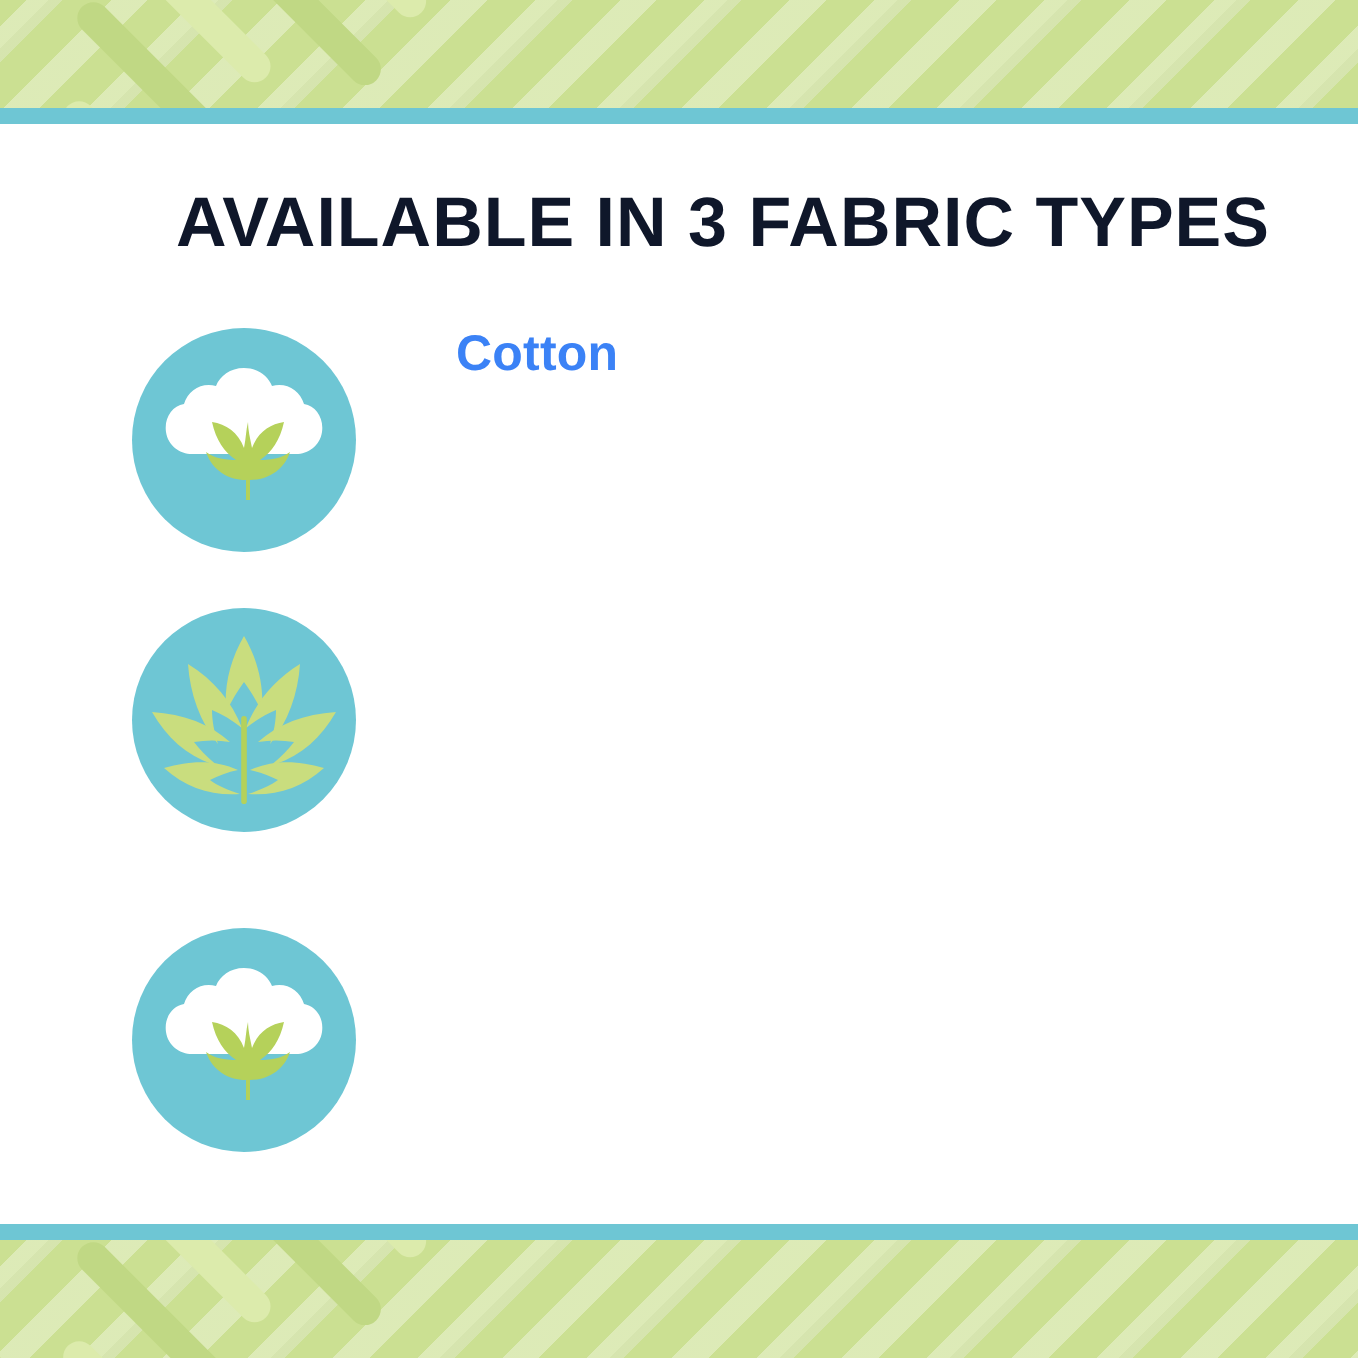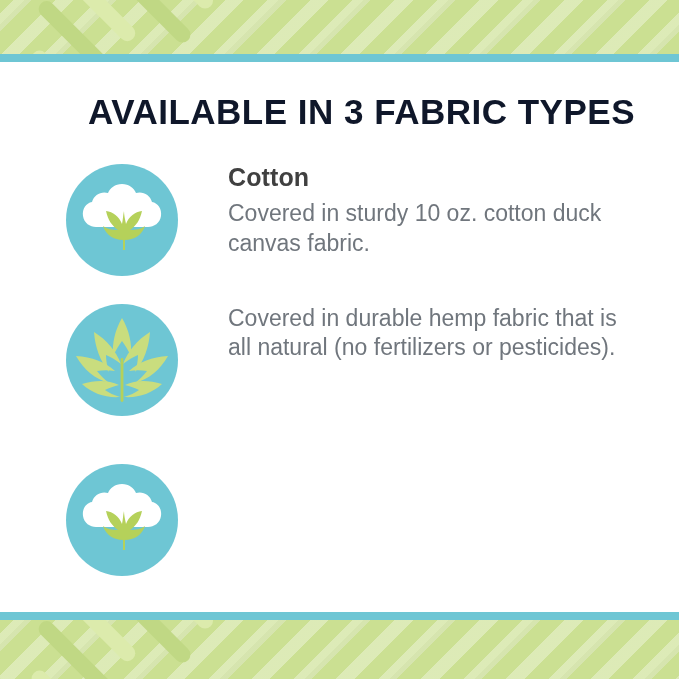--- a/index.html
+++ b/index.html
@@ -114,21 +114,21 @@
 
   .feature-text {
     position: absolute;
     left: 164px;
     top: 2px;
     width: 400px;
   }
   .feature-heading {
     font-size: 25px;
     font-weight: bold;
-    color: #404040;
+    color: #3b82f6;
     letter-spacing: 0.1px;
     line-height: 1.05;
     margin: 0 0 9px 0;
     font-family: "Liberation Sans", sans-serif;
   }
   .feature-body {
     font-size: 23px;
     color: #70767d;
     line-height: 1.28;
     margin: 0;
@@ -183,42 +183,40 @@
                  c9 0 17 -5 20 -14
                  c-4 3 -9 4 -15 4
                  c6 -4 10 -10 12 -19
                  c-7 1 -13 5 -16 13
                  c-1 -5 -2 -9 -2 -13
                  c-1 4 -1 8 -2 13 z" fill="#b5d15a"></path>
       </svg>
     </div>
     <div class="feature-text">
       <p class="feature-heading">Cotton</p>
-      <p class="feature-body">Covered in sturdy 10 oz. cotton duck canvas fabric.</p>
     </div>
   </div>
 
   <div class="feature feature-2">
     <div class="icon-circle">
       <svg viewBox="0 0 116 116" xmlns="http://www.w3.org/2000/svg">
         <circle cx="58" cy="58" r="56" fill="#6ec6d4"></circle>
         <g fill="#c9dd7e">
           <path d="M58 16 c7 12 10 25 9 38 c-3 -6 -6 -11 -9 -15 c-3 4 -6 9 -9 15 c-1 -13 2 -26 9 -38 z"></path>
           <path d="M30 30 c13 8 22 19 27 32 c-5 -4 -10 -7 -15 -9 c0 5 1 11 3 17 c-9 -11 -14 -25 -15 -40 z"></path>
           <path d="M86 30 c-1 15 -6 29 -15 40 c2 -6 3 -12 3 -17 c-5 2 -10 5 -15 9 c5 -13 14 -24 27 -32 z"></path>
           <path d="M12 54 c16 1 29 6 39 15 c-6 -1 -12 -1 -18 0 c3 4 7 8 12 12 c-14 -4 -25 -13 -33 -27 z"></path>
           <path d="M104 54 c-8 14 -19 23 -33 27 c5 -4 9 -8 12 -12 c-6 -1 -12 -1 -18 0 c10 -9 23 -14 39 -15 z"></path>
           <path d="M18 82 c14 -4 26 -4 37 1 c-5 1 -10 3 -14 5 c4 3 9 5 15 7 c-14 1 -27 -3 -38 -13 z"></path>
           <path d="M98 82 c-11 10 -24 14 -38 13 c6 -2 11 -4 15 -7 c-4 -2 -9 -4 -14 -5 c11 -5 23 -5 37 -1 z"></path>
         </g>
         <rect x="56.6" y="56" width="2.8" height="44" rx="1.4" fill="#b5d15a"></rect>
       </svg>
     </div>
     <div class="feature-text">
-      <p class="feature-body">Covered in durable hemp fabric that is all natural (no fertilizers or pesticides).</p>
     </div>
   </div>
 
   <div class="feature feature-3">
     <div class="icon-circle">
       <svg viewBox="0 0 116 116" xmlns="http://www.w3.org/2000/svg">
         <circle cx="58" cy="58" r="56" fill="#6ec6d4"></circle>
         <path d="M58 22
                  c-7 0 -12 4 -14 9
                  c-7 -2 -14 2 -16 9

